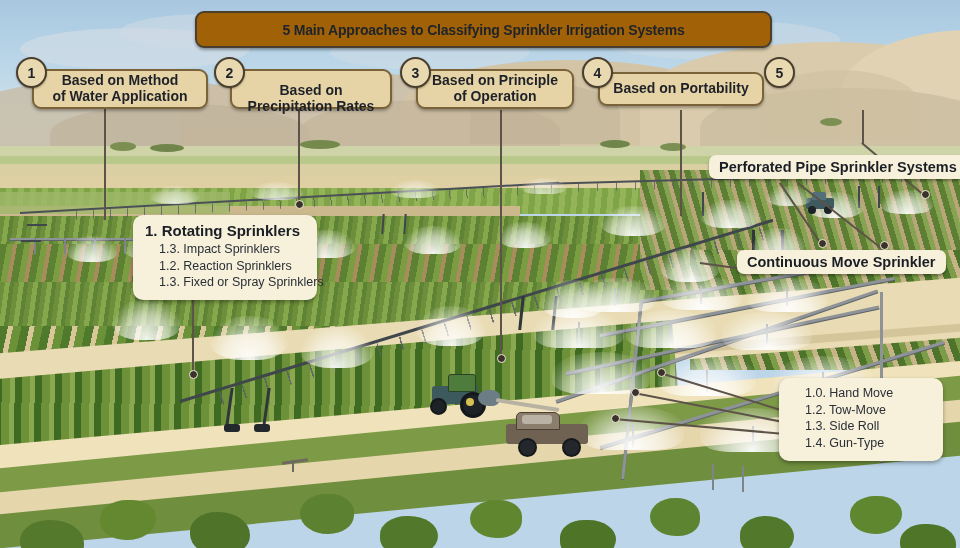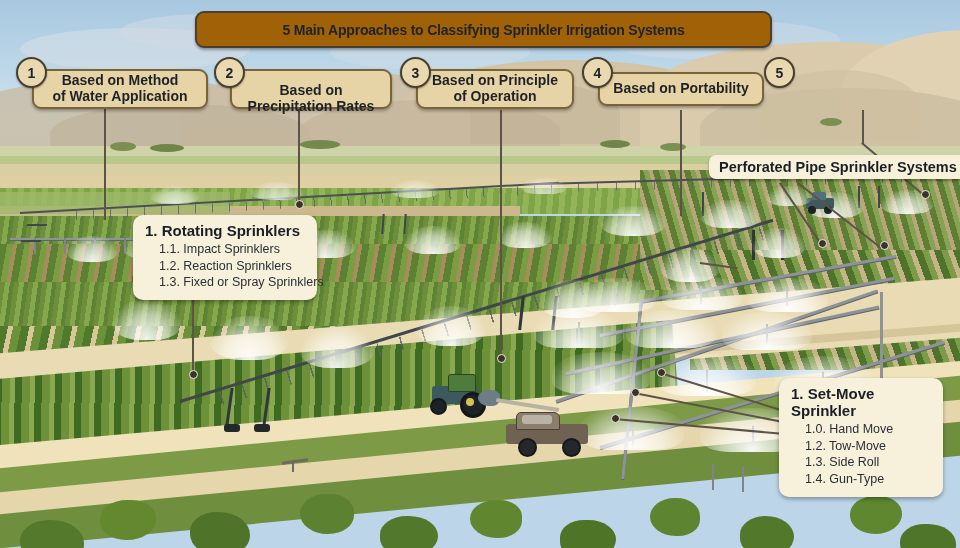--- a/index.html
+++ b/index.html
@@ -353,31 +353,31 @@
     <span style="white-space:pre-line;">Based on Portability</span>
   </div>
 
   <div class="badge" style="left:764px;top:57px;">
       <span>5</span>
     </div>
 
   <div class="panel" style="left:133px;top:215px;width:184px;">
     <h4>1. Rotating Sprinklers</h4>
     <ul>
-      <li>1.1. Impact Sprinklers</li>
+      <li>1.3. Impact Sprinklers</li>
       <li>1.2. Reaction Sprinklers</li>
       <li>1.3. Fixed or Spray Sprinklers</li>
     </ul>
   </div>
 
   <div class="panel" style="left:779px;top:378px;width:164px;">
-    <h4>1. Set-Move Sprinkler</h4>
     <ul>
       <li>1.0. Hand Move</li>
       <li>1.2. Tow-Move</li>
       <li>1.3. Side Roll</li>
       <li>1.4. Gun-Type</li>
     </ul>
   </div>
 
   <div class="taglabel" style="left:709px;top:155px;">Perforated Pipe Sprinkler Systems</div>
+  <div class="taglabel" style="left:737px;top:250px;">Continuous Move Sprinkler</div>
 
 </div>
 
 </body></html>

